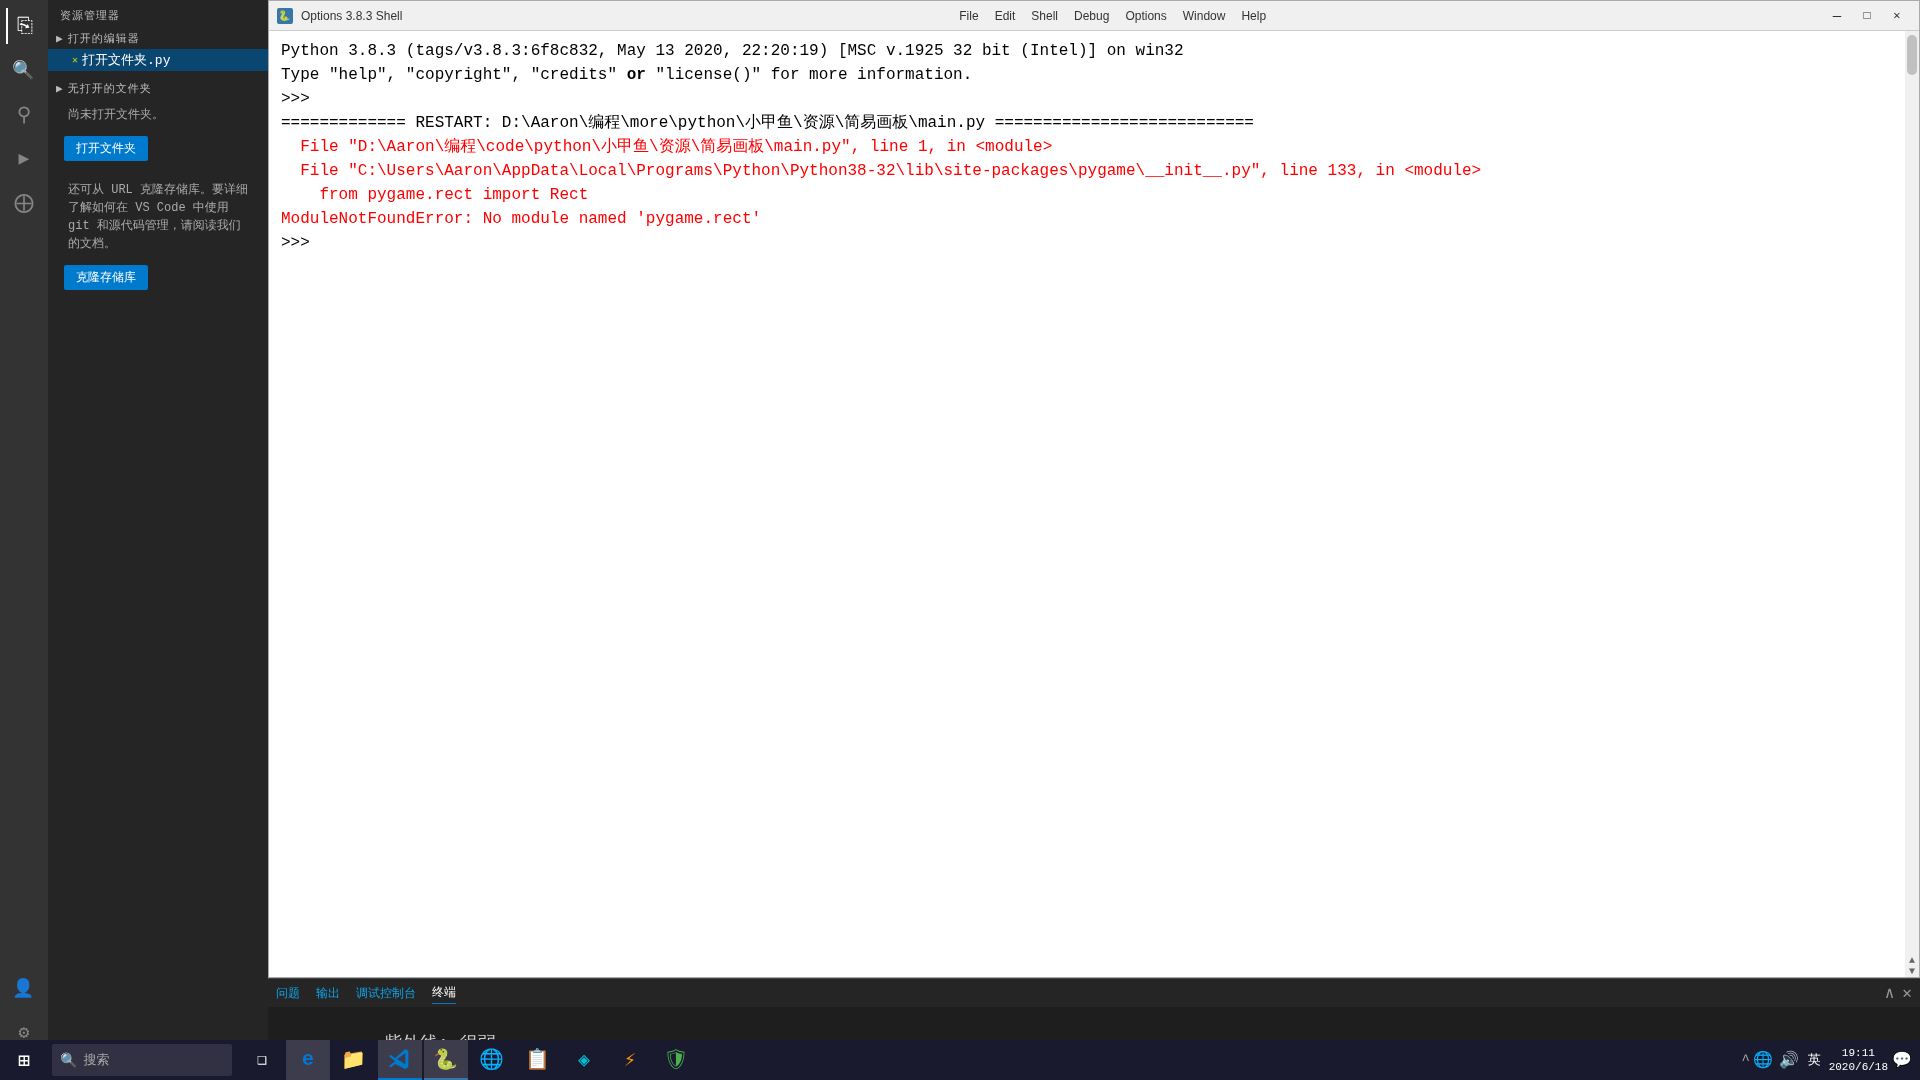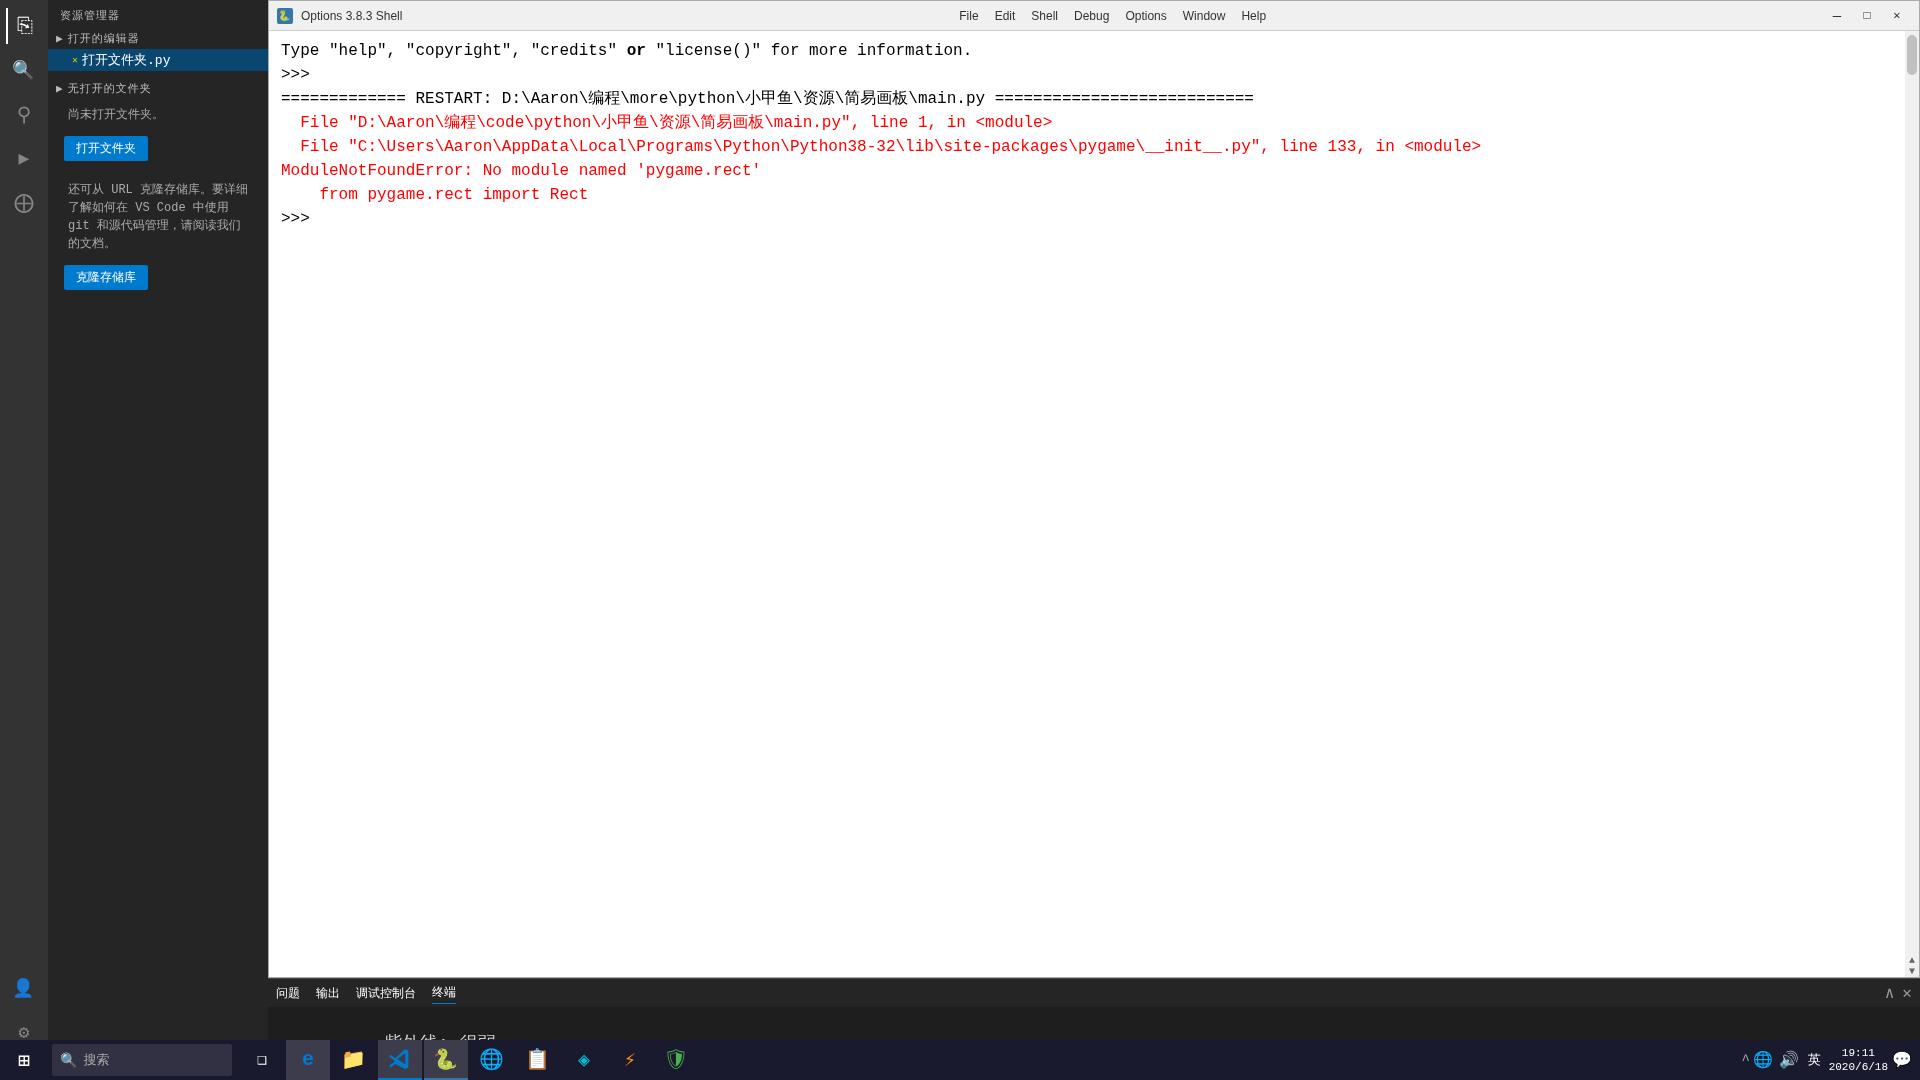--- a/index.html
+++ b/index.html
@@ -142,21 +142,21 @@
       height: 28px;
       background: #252526;
       display: flex;
       align-items: center;
       padding: 0 8px;
       gap: 16px;
       flex-shrink: 0;
     }
     .panel-tab {
       font-size: 12px;
-      color: #ffffff;
+      color: #0ea5e9;
       cursor: pointer;
       padding: 2px 0;
     }
     .panel-tab.active {
       color: #fff;
       border-bottom: 1px solid #007acc;
     }
     .panel-toolbar {
       display: flex;
       align-items: center;
@@ -430,31 +430,32 @@
           <div style="display:flex;gap:2px;">
             <div style="width:28px;height:22px;display:flex;align-items:center;justify-content:center;color:#333;cursor:pointer;font-size:14px;">—</div>
             <div style="width:28px;height:22px;display:flex;align-items:center;justify-content:center;color:#333;cursor:pointer;font-size:12px;">□</div>
             <div style="width:28px;height:22px;display:flex;align-items:center;justify-content:center;color:#333;cursor:pointer;font-size:12px;">✕</div>
           </div>
         </div>
 
         <div style="display:flex;flex:1;overflow:hidden;">
           <div class="python-shell-content" style="flex:1;overflow:auto;padding:8px 12px;">
 
+            <div class="shell-line">Python 3.8.3 (tags/v3.8.3:6f8c832, May 13 2020, 22:20:19) [MSC v.1925 32 bit (Intel)] on win32</div>
 
             <div class="shell-line">Type "help", "copyright", "credits" <span style="color:#000;font-weight:bold;">or</span> "license()" for more information.</div>
 
             <div class="shell-line shell-prompt">&gt;&gt;&gt; </div>
 
             <div class="shell-line">============= RESTART: D:\Aaron\编程\more\python\小甲鱼\资源\简易画板\main.py ===========================</div>
 
             <div class="shell-line red">&nbsp;&nbsp;File "D:\Aaron\编程\code\python\小甲鱼\资源\简易画板\main.py", line 1, in &lt;module&gt;</div>
             <div class="shell-line red">&nbsp;&nbsp;File "C:\Users\Aaron\AppData\Local\Programs\Python\Python38-32\lib\site-packages\pygame\__init__.py", line 133, in &lt;module&gt;</div>
+            <div class="shell-line red">&nbsp;&nbsp;&nbsp;&nbsp;from pygame.rect import Rect</div>
             <div class="shell-line red">ModuleNotFoundError: No module named 'pygame.rect'</div>
-            <div class="shell-line red">&nbsp;&nbsp;&nbsp;&nbsp;from pygame.rect import Rect</div>
 
             <div class="shell-line shell-prompt">&gt;&gt;&gt; </div>
           </div>
 
           <div class="shell-scrollbar-right">
             <div class="scroll-thumb"></div>
 
             <div style="margin-top:auto;display:flex;flex-direction:column;align-items:center;">
               <div style="font-size:10px;color:#666;cursor:pointer;">▲</div>
               <div style="font-size:10px;color:#666;cursor:pointer;">▼</div>

